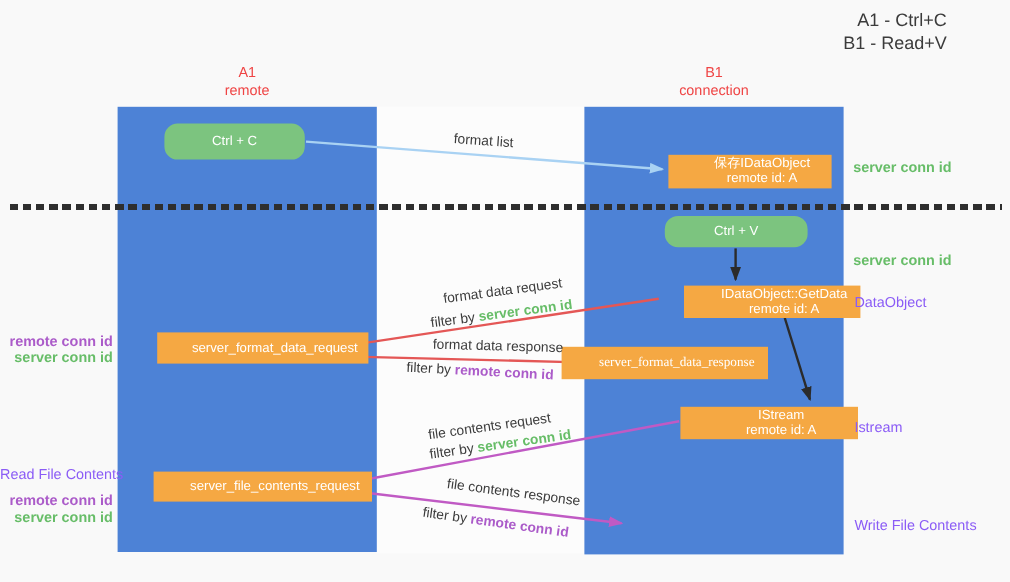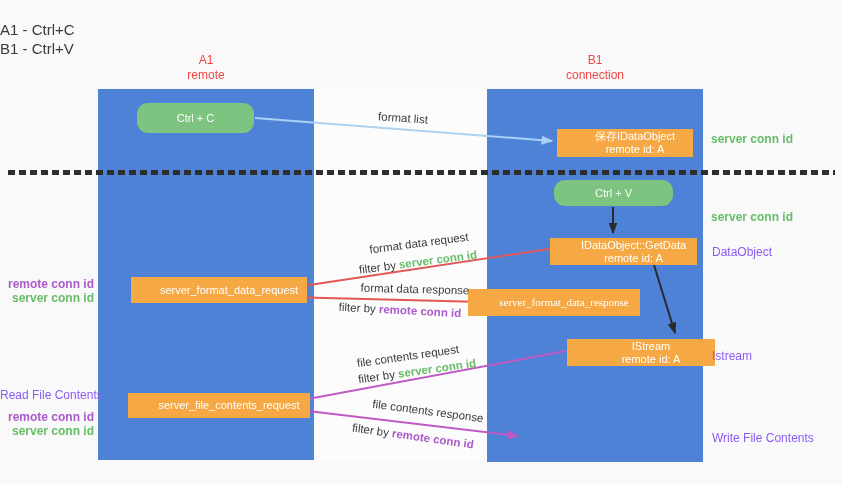--- a/index.html
+++ b/index.html
@@ -1,21 +1,21 @@
 <!DOCTYPE html>
 <html><head>
 <meta charset="utf-8">
 <style>
   html,body{margin:0;padding:0;}
   body{font-family:"Liberation Sans","DejaVu Sans",sans-serif;}
   .stage{position:relative;width:842px;height:485px;background:#f9f9f9;overflow:hidden;}
   .abs{position:absolute;}
   .lane{background:#4d82d6;}
   .midband{background:#fcfcfc;}
-  .title{width:789px;left:0;top:8px;text-align:left;font-size:15px;line-height:19px;color:#3b3b3b;margin-top:12px;}
+  .title{width:789px;left:0;top:8px;text-align:right;font-size:15px;line-height:19px;color:#3b3b3b;}
   .lanehdr{width:216px;text-align:center;font-size:12px;line-height:15px;color:#ef4444;}
   .dotted{height:5px;background:repeating-linear-gradient(to right,#2e2e2e 0 7px,transparent 7px 11px);}
   .box{display:flex;flex-direction:column;align-items:center;justify-content:center;
        color:#ffffff;font-size:11px;line-height:13px;text-align:center;white-space:nowrap;}
   .green{background:#7cc47f;border-radius:11px;}
   .orange{background:#f5a843;padding-left:20px;}
   .alabel{font-size:11.5px;color:#3c3c3c;white-space:nowrap;}
   .rot{transform-origin:center center;}
   .side{font-size:12px;color:#8b5cf6;white-space:nowrap;}
   .leftcol{left:0;width:94px;text-align:right;}
@@ -23,21 +23,21 @@
   .cp{color:#ab5bc9;font-weight:bold;}
   svg.arrows{left:0;top:0;pointer-events:none;}
 </style>
 </head>
 <body>
 
 <div class="stage">
 
   <div class="abs title">
     <div>A1 - Ctrl+C</div>
-    <div>B1 - Ctrl+V</div>
+    <div>B1 - Read+V</div>
   </div>
 
   <div class="abs lanehdr" style="left:98px;top:53px;">
     <div>A1</div>
     <div>remote</div>
   </div>
   <div class="abs lanehdr" style="left:487px;top:53px;">
     <div>B1</div>
     <div>connection</div>
   </div>
@@ -78,21 +78,21 @@
 
   <div class="abs box orange" style="left:557px;top:129px;width:116px;height:28px;">
     <div>保存IDataObject</div>
     <div>remote id: A</div>
   </div>
 
   <div class="abs box green" style="left:554px;top:180px;width:119px;height:26px;">
     <div>Ctrl + V</div>
   </div>
 
-  <div class="abs box orange" style="left:550px;top:238px;width:127px;height:27px;">
+  <div class="abs box orange" style="left:570px;top:238px;width:127px;height:27px;">
     <div>IDataObject::GetData</div>
     <div>remote id: A</div>
   </div>
 
   <div class="abs box orange" style="left:131px;top:277px;width:156px;height:26px;">
     <div>server_format_data_request</div>
   </div>
 
   <div class="abs box orange" style="left:468px;top:289px;width:152px;height:27px;font-family:Liberation Serif, serif;">
     <div>server_format_data_response</div>

